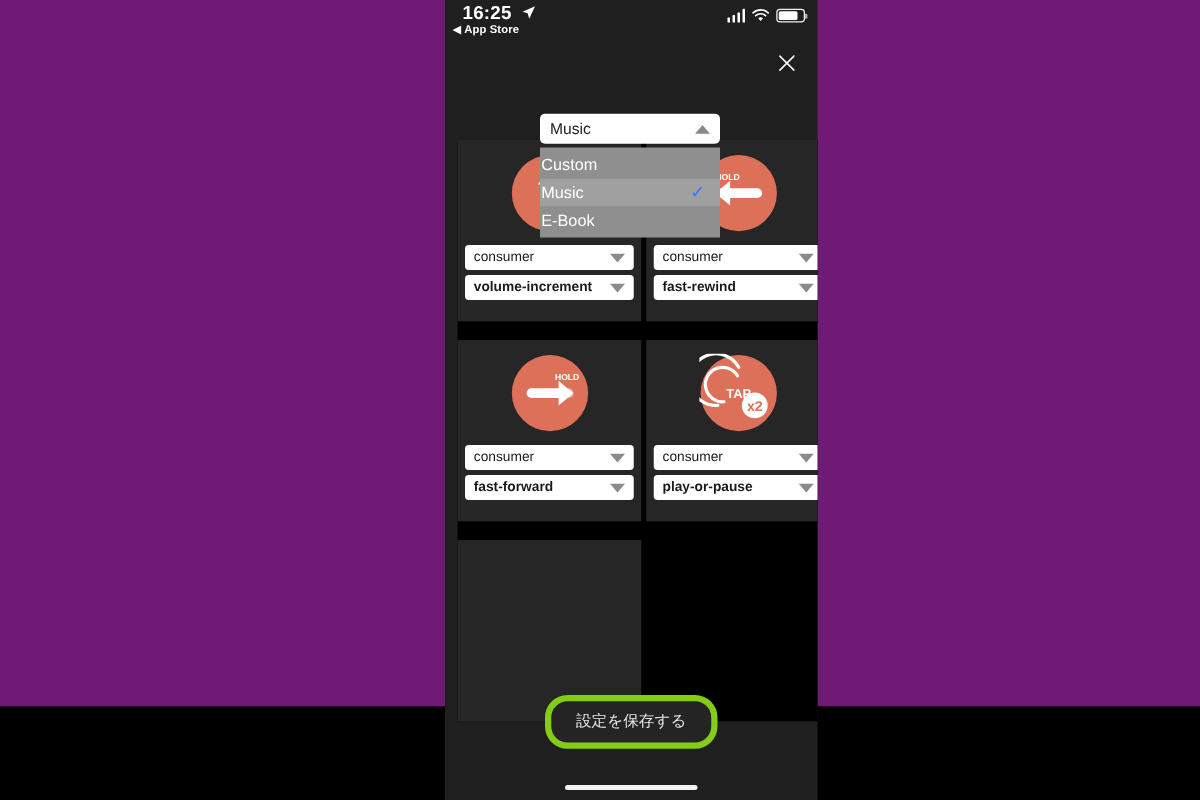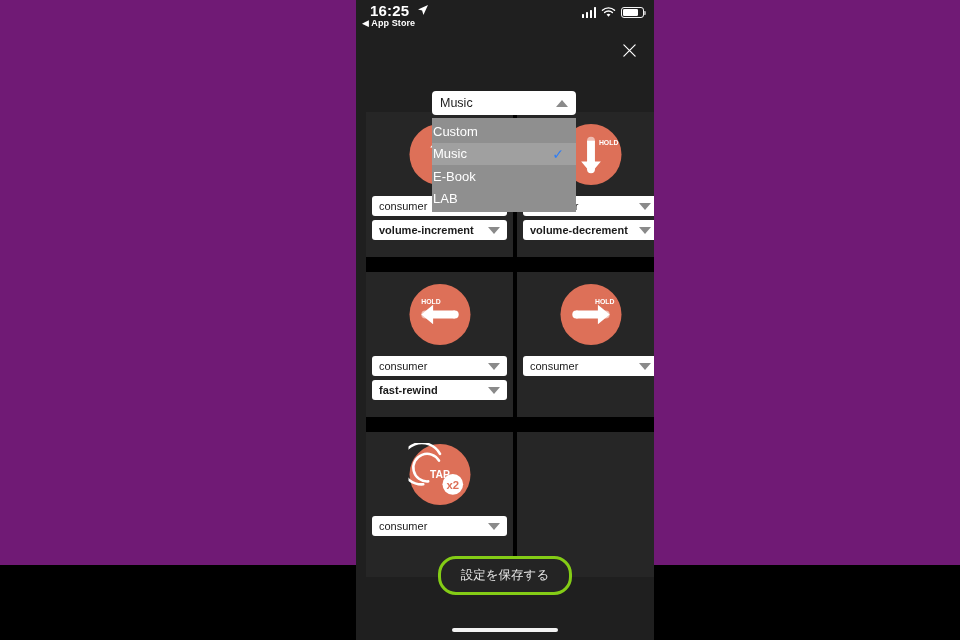--- a/index.html
+++ b/index.html
@@ -221,21 +221,21 @@
 
   
   .save-wrap {
     position: absolute;
     left: 0; top: 556px;
     width: 298px;
     display: flex;
     justify-content: center;
   }
   .save-btn {
-    border: 3px solid #84cc16;
+    border: 5px solid #84cc16;
     background: #242424;
     color: #e6e6e6;
     border-radius: 18px;
     padding: 8px 20px;
     font-size: 12.5px;
     cursor: pointer;
   }
 
   .home-ind {
     position: absolute;
@@ -298,23 +298,20 @@
       <div class="mode-item">
         <span>Custom</span>
       </div>
       <div class="mode-item selected">
         <span>Music</span>
         <span class="check">✓</span>
       </div>
       <div class="mode-item">
         <span>E-Book</span>
       </div>
-      <div class="mode-item">
-        <span>LAB</span>
-      </div>
     </div>
 
     <div class="grid">
 
       <div class="cell">
         <svg class="gesture-icon" viewBox="0 0 64 64">
           <circle cx="32" cy="32" r="31" fill="#dd7058"></circle>
           <circle cx="32" cy="46" r="4" fill="rgba(255,255,255,0.55)"></circle>
           <circle cx="32" cy="17" r="4" fill="#ffffff"></circle>
           <path d="M32 13 L42 25 L36 25 L36 46 L28 46 L28 25 L22 25 Z" fill="#ffffff"></path>
@@ -323,37 +320,20 @@
         <div class="sel top">
           <span>consumer</span>
           <span class="caret-down"></span>
         </div>
         <div class="sel bottom">
           <span>volume-increment</span>
           <span class="caret-down"></span>
         </div>
       </div>
 
-      <div class="cell">
-        <svg class="gesture-icon" viewBox="0 0 64 64">
-          <circle cx="32" cy="32" r="31" fill="#dd7058"></circle>
-          <circle cx="32" cy="18" r="4" fill="rgba(255,255,255,0.55)"></circle>
-          <circle cx="32" cy="47" r="4" fill="#ffffff"></circle>
-          <path d="M32 51 L22 39 L28 39 L28 18 L36 18 L36 39 L42 39 Z" fill="#ffffff"></path>
-          <text x="40" y="22" font-size="7" font-weight="bold" fill="#ffffff" font-family="Liberation Sans, sans-serif">HOLD</text>
-        </svg>
-        <div class="sel top">
-          <span>consumer</span>
-          <span class="caret-down"></span>
-        </div>
-        <div class="sel bottom">
-          <span>volume-decrement</span>
-          <span class="caret-down"></span>
-        </div>
-      </div>
 
       <div class="cell">
         <svg class="gesture-icon" viewBox="0 0 64 64">
           <circle cx="32" cy="32" r="31" fill="#dd7058"></circle>
           <circle cx="17" cy="32" r="4" fill="rgba(255,255,255,0.55)"></circle>
           <circle cx="47" cy="32" r="4" fill="#ffffff"></circle>
           <path d="M13 32 L25 22 L25 28 L47 28 L47 36 L25 36 L25 42 Z" fill="#ffffff"></path>
           <text x="13" y="21" font-size="7" font-weight="bold" fill="#ffffff" font-family="Liberation Sans, sans-serif">HOLD</text>
         </svg>
         <div class="sel top">
@@ -369,37 +349,45 @@
       <div class="cell">
         <svg class="gesture-icon" viewBox="0 0 64 64">
           <circle cx="32" cy="32" r="31" fill="#dd7058"></circle>
           <circle cx="47" cy="32" r="4" fill="rgba(255,255,255,0.55)"></circle>
           <circle cx="17" cy="32" r="4" fill="#ffffff"></circle>
           <path d="M51 32 L39 42 L39 36 L17 36 L17 28 L39 28 L39 22 Z" fill="#ffffff"></path>
           <text x="36" y="21" font-size="7" font-weight="bold" fill="#ffffff" font-family="Liberation Sans, sans-serif">HOLD</text>
         </svg>
         <div class="sel top">
           <span>consumer</span>
+          <span class="caret-down"></span>
+        </div>
+        <div class="sel bottom">
+          <span>fast-forward</span>
           <span class="caret-down"></span>
         </div>
       </div>
 
       <div class="cell">
         <svg class="gesture-icon" viewBox="0 0 64 64">
           <circle cx="32" cy="32" r="31" fill="#dd7058"></circle>
           <path d="M32 11 A21 21 0 1 0 15 42" stroke="#ffffff" stroke-width="2.6" fill="none" stroke-linecap="round"></path>
           <path d="M31 18 A14 14 0 1 0 20 39" stroke="#ffffff" stroke-width="2.6" fill="none" stroke-linecap="round"></path>
           <text x="32" y="36" font-size="10.5" font-weight="bold" fill="#ffffff" text-anchor="middle" font-family="Liberation Sans, sans-serif">TAP</text>
           <circle cx="45" cy="42" r="10.5" fill="#ffffff"></circle>
           <text x="45" y="46.5" font-size="11.5" font-weight="bold" fill="#dd7058" text-anchor="middle" font-family="Liberation Sans, sans-serif">x2</text>
         </svg>
         <div class="sel top">
           <span>consumer</span>
           <span class="caret-down"></span>
         </div>
+        <div class="sel bottom">
+          <span>play-or-pause</span>
+          <span class="caret-down"></span>
+        </div>
       </div>
 
       <div class="cell empty"></div>
 
     </div>
 
     <div class="save-wrap">
       <button class="save-btn">設定を保存する</button>
     </div>
 

